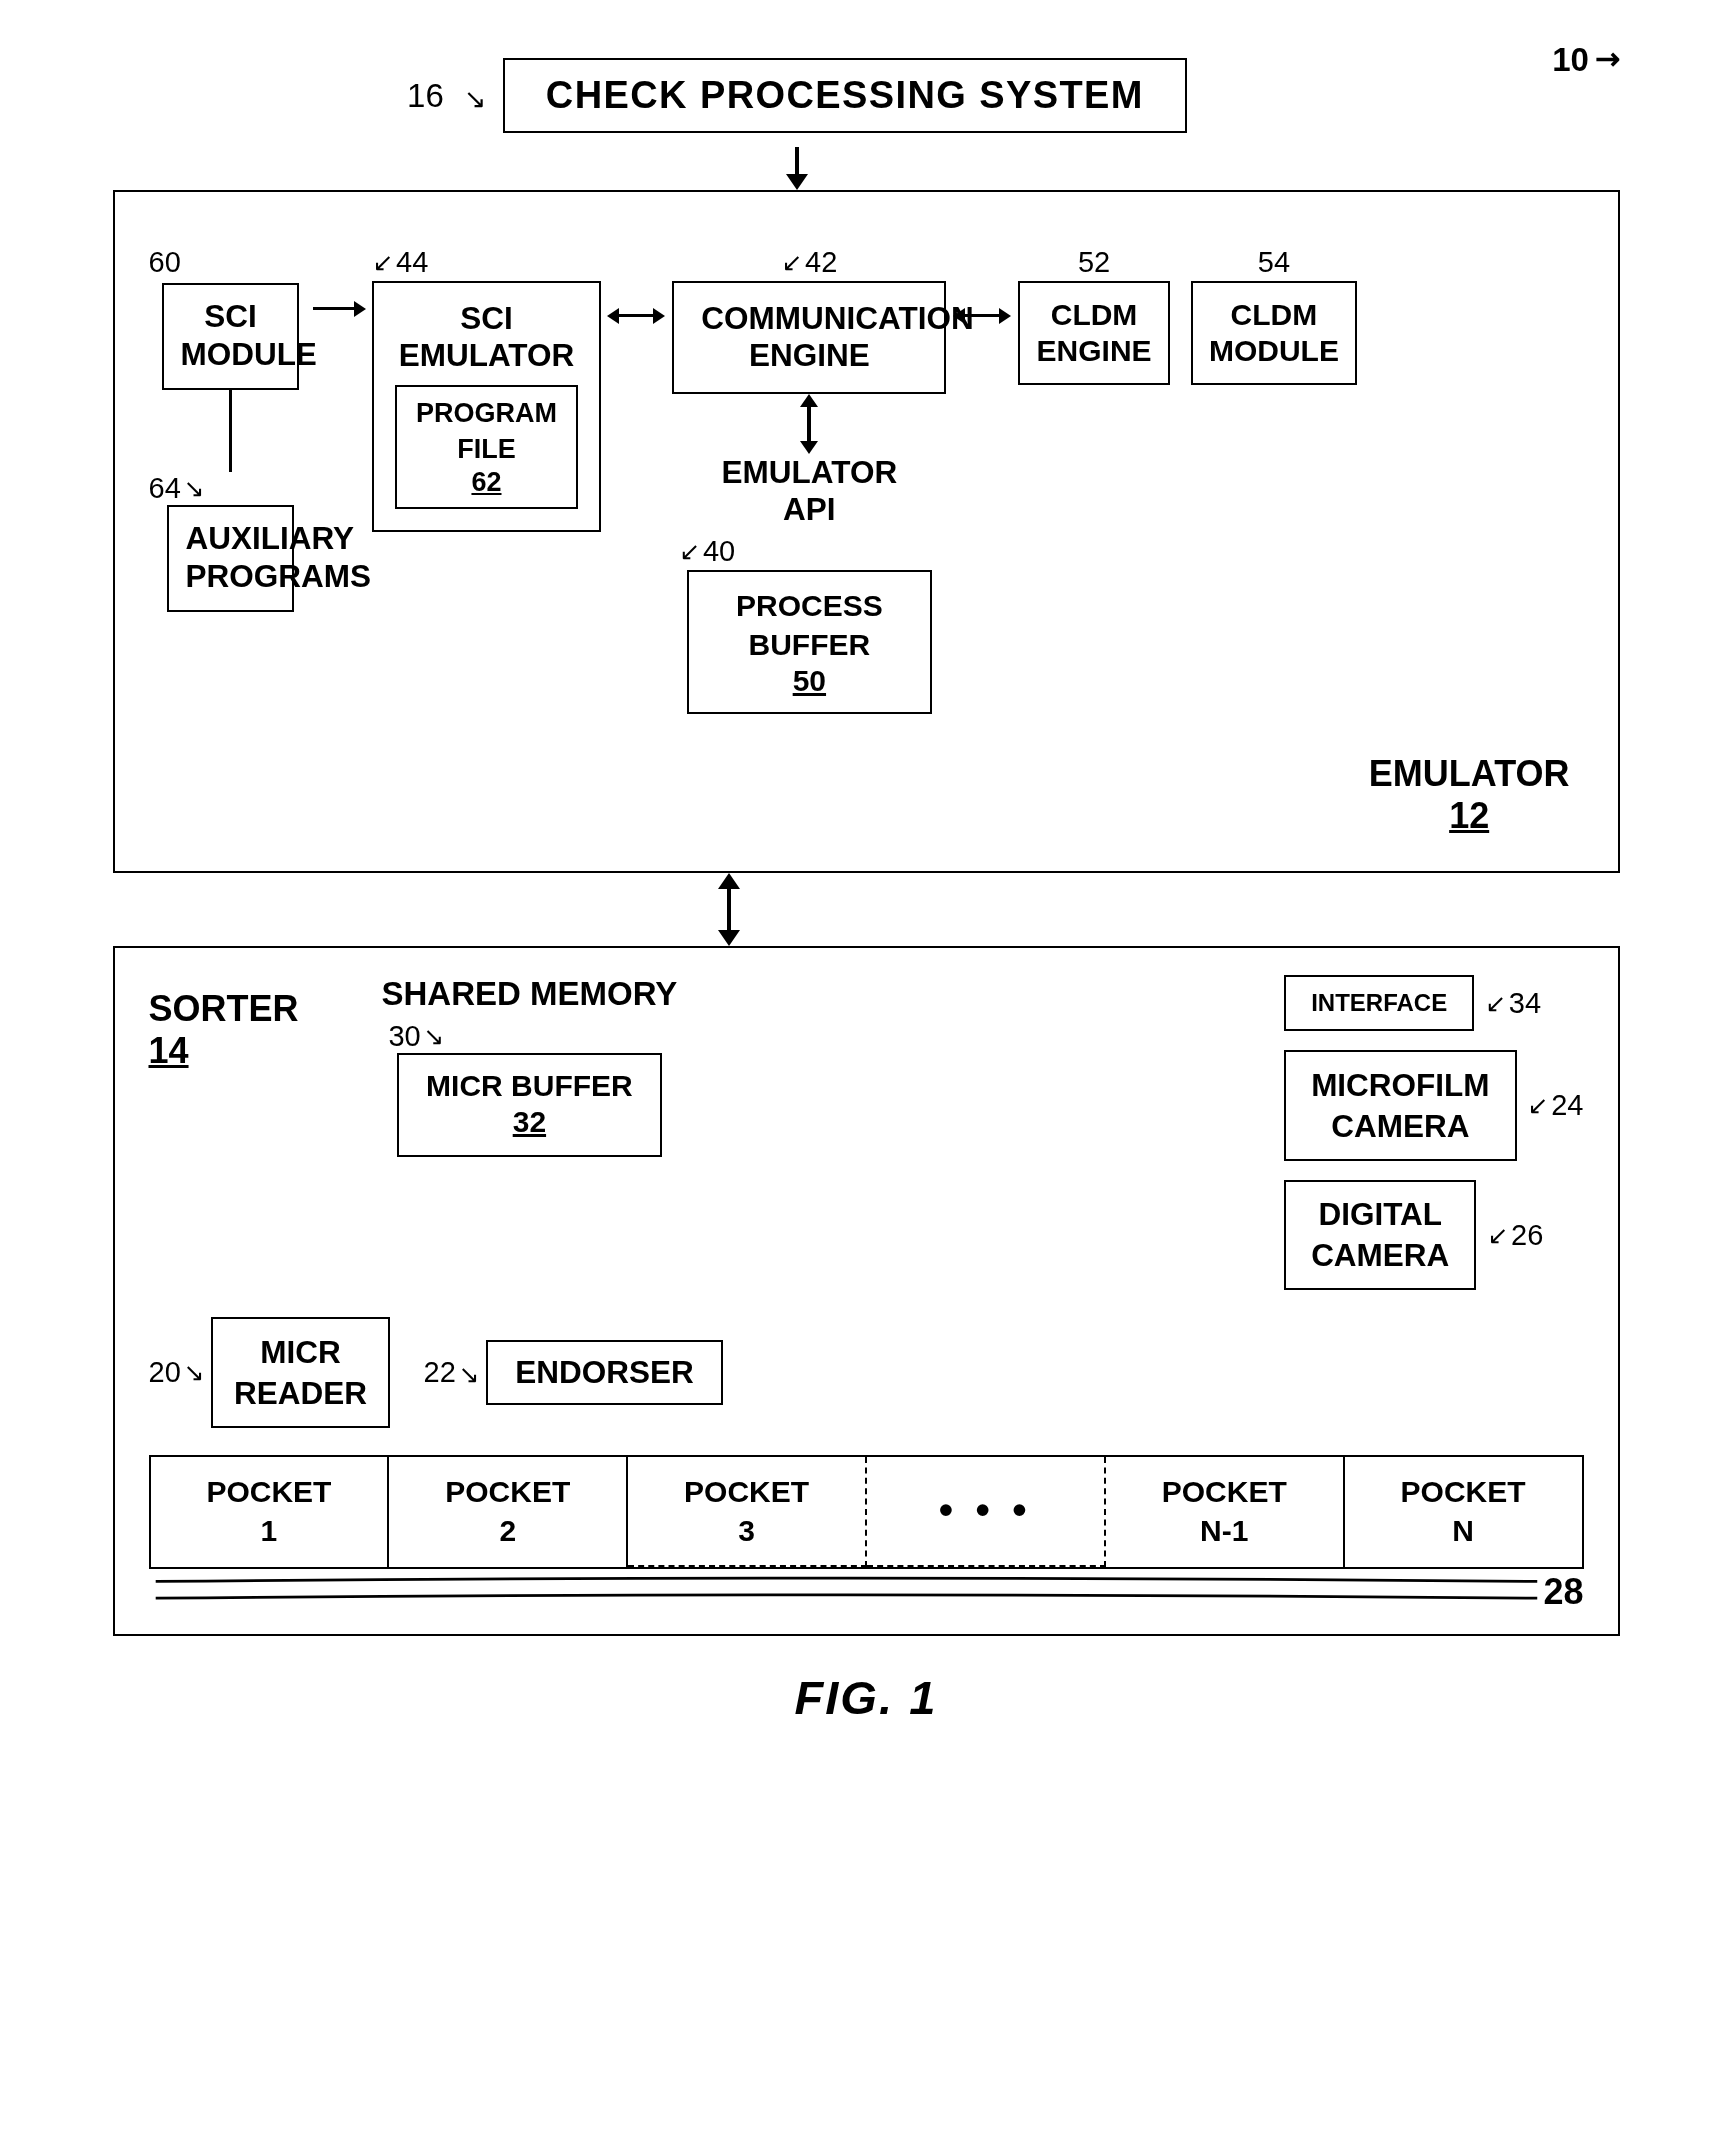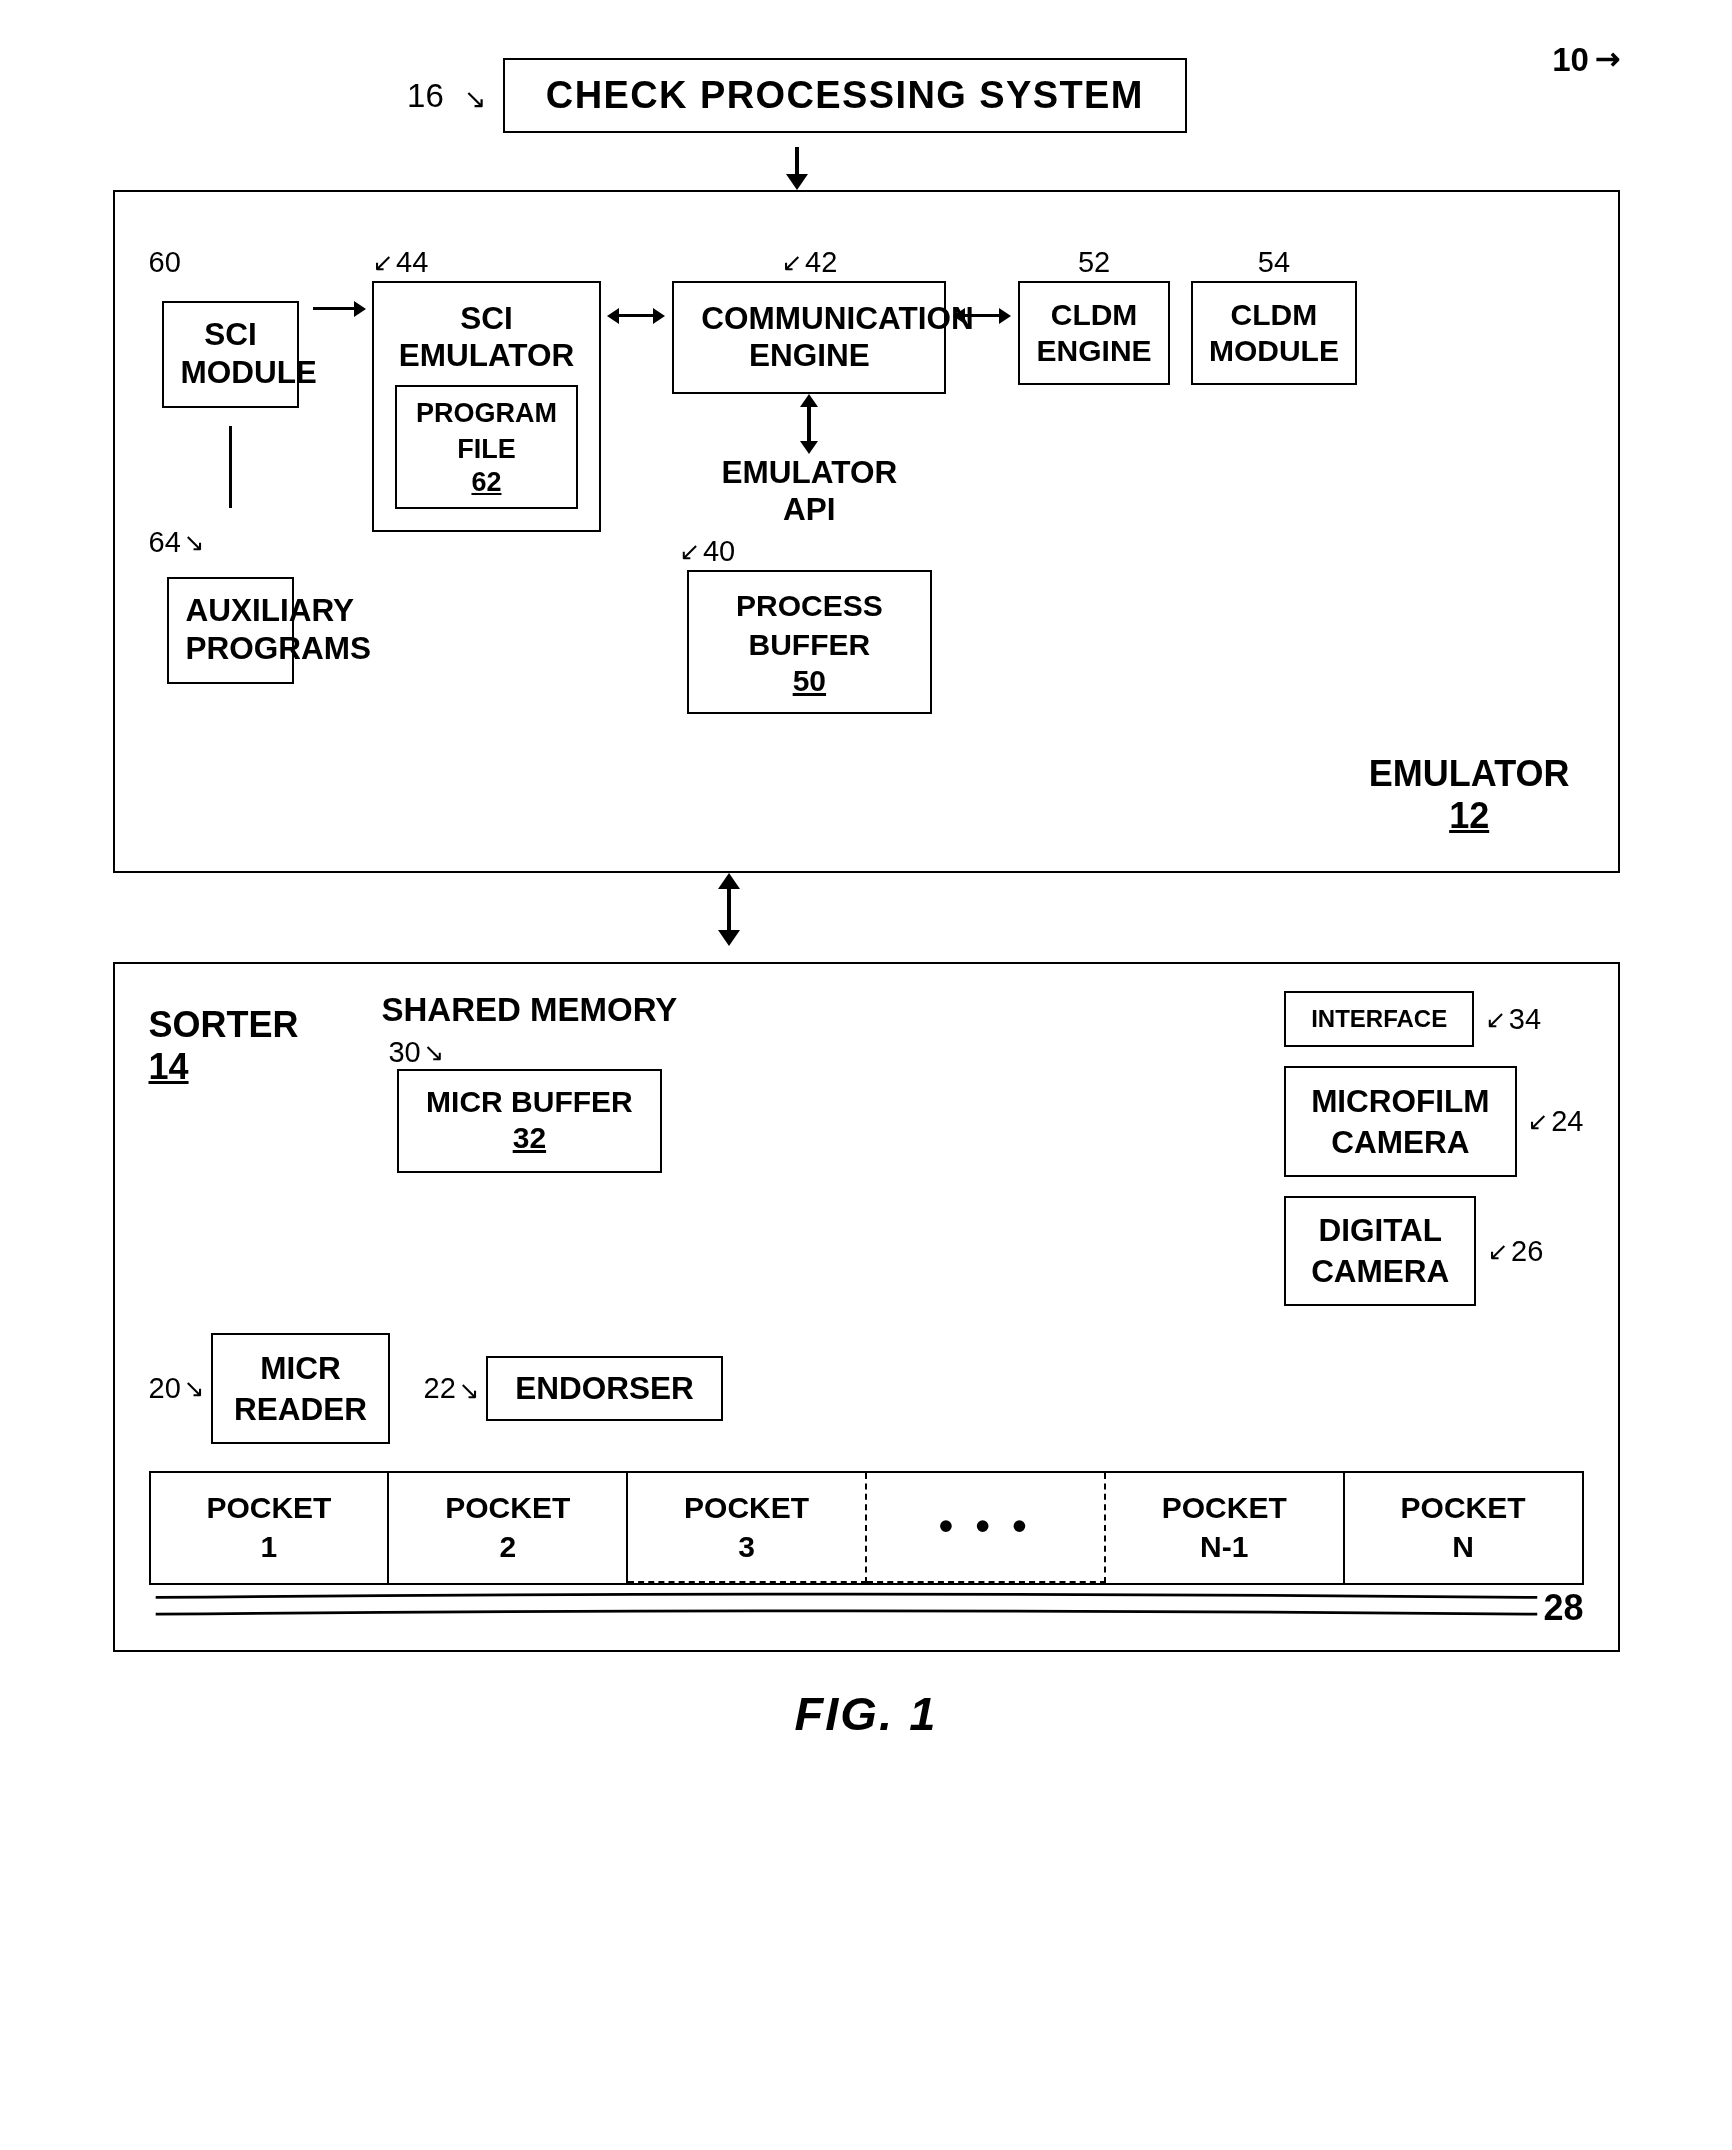--- a/index.html
+++ b/index.html
@@ -65,21 +65,21 @@
       font-weight: bold;
       line-height: 1.2;
     }
 
     
     .sorter-outer-box {
       border: 2.7px solid #000;
       width: 100%;
       padding: 27px 34px 20.6px 34px;
       position: relative;
-      margin-top: 16px;
+      margin-top: 0;
     }
 
     
     .fig-label {
       font-size: 47px;
       font-style: italic;
       font-weight: bold;
       margin-top: 34px;
       letter-spacing: 2.1px;
     }
@@ -116,21 +116,21 @@
 
   <div class="outer-box" style="margin-top:0;">
 
     <div style="position:absolute; right:48px; bottom:34px; text-align:center;">
       <div style="font-size:36px; font-weight:bold;">EMULATOR</div>
       <div style="font-size:36px; font-weight:bold; text-decoration:underline;">12</div>
     </div>
 
     <div style="display:flex; flex-direction:row; align-items:flex-start; width:100%; gap:0;">
 
-      <div style="display:flex; flex-direction:column; align-items:center; gap:18px; width:164px; flex-shrink:0; margin-top:27px;">
+      <div style="display:flex; flex-direction:column; align-items:center; gap:0; width:164px; flex-shrink:0; margin-top:27px;">
 
         <div style="align-self:flex-start; font-size:29px; margin-bottom:4.1px; display:flex; align-items:center; gap:2.7px;">
           <span>60</span>
         </div>
 
         <div class="simple-box" style="width:137px;">
           <div class="simple-box-text">SCI<br>MODULE</div>
         </div>
 
         <div style="width:2.7px; height:82px; background:#000; margin:0 auto;"></div>

